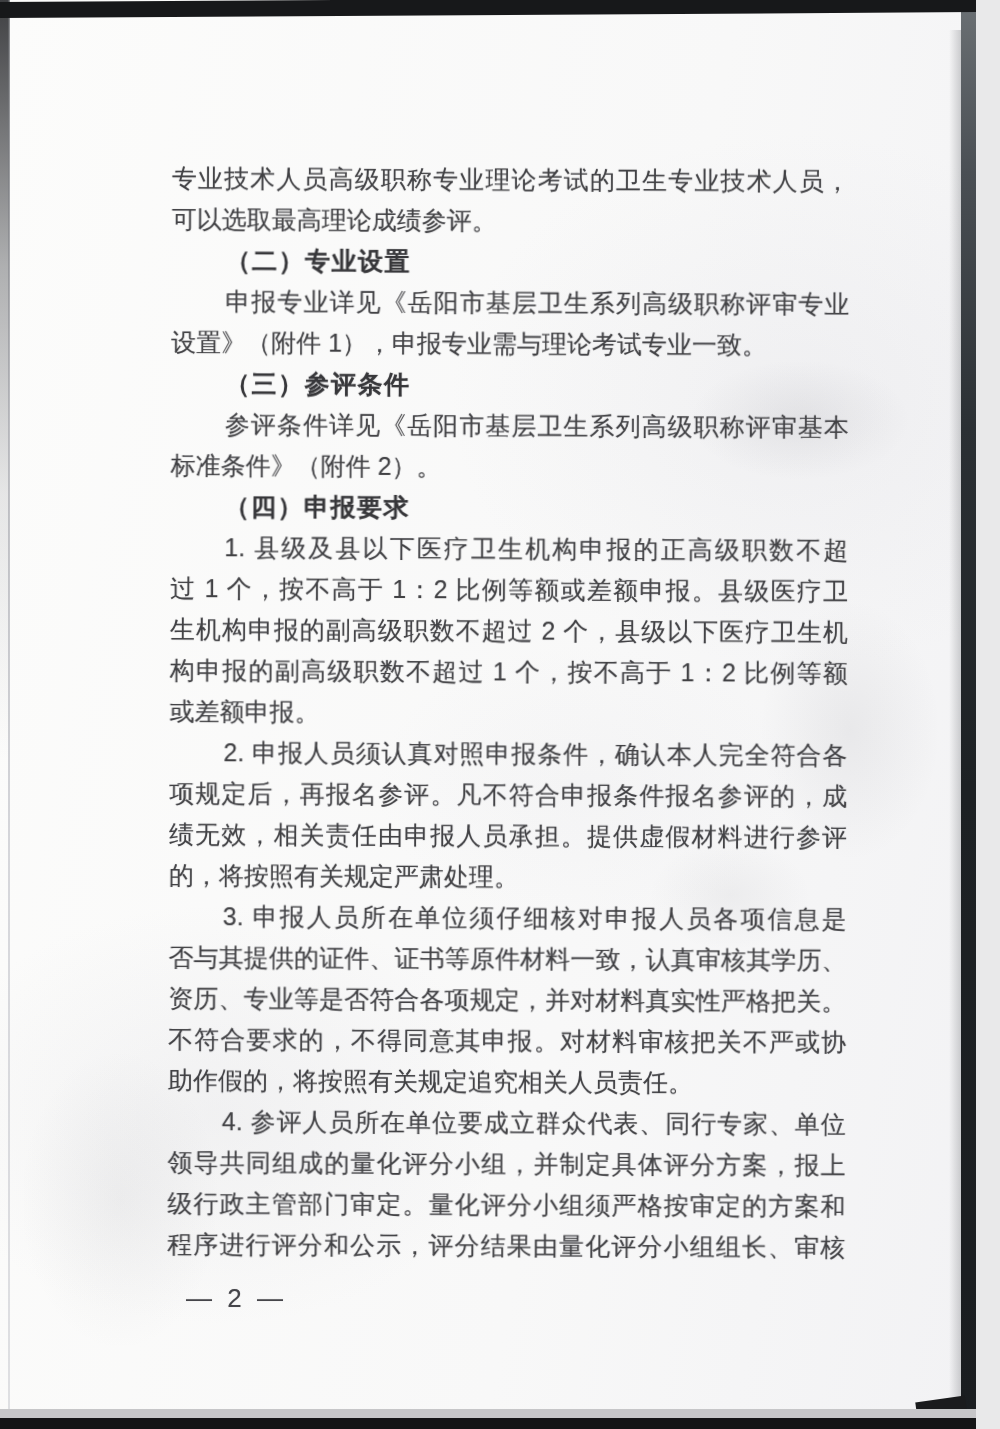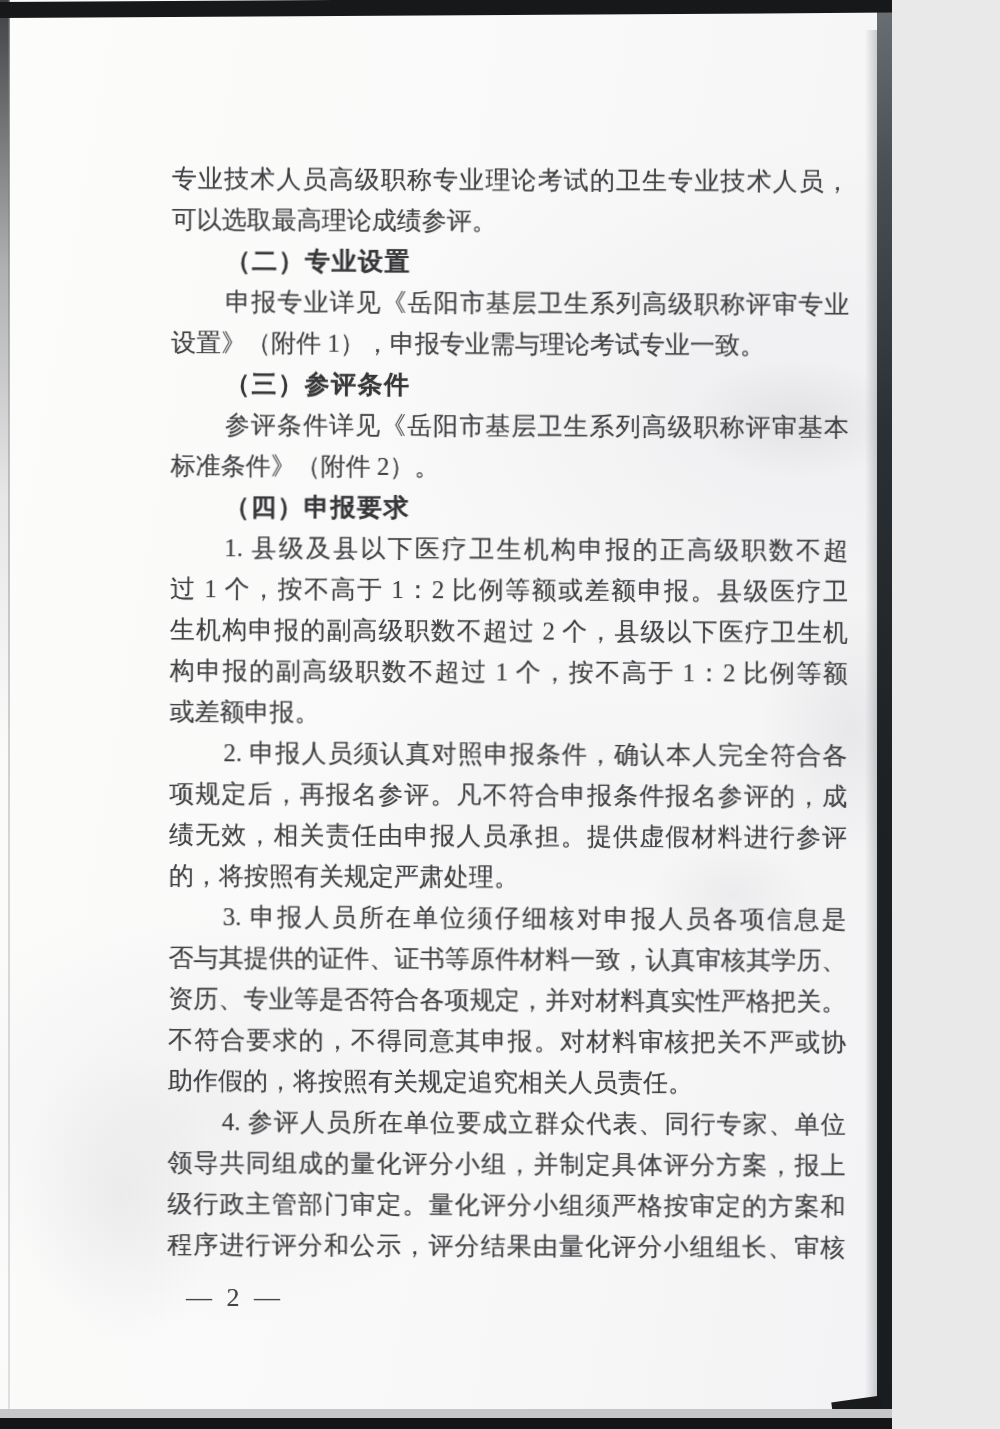--- a/index.html
+++ b/index.html
@@ -1,23 +1,24 @@
 <!DOCTYPE html>
 <html><head>
 <meta charset="utf-8">
 <style>
   html,body{margin:0;padding:0;background:#e9e9ea;}
   .stage{
-    position:relative;width:892px;height:1429px;overflow:hidden;
-    font-family:Liberation Serif, serif;
+    position:relative;width:968px;height:1429px;overflow:hidden;
+    font-family:Liberation Sans, sans-serif;
     background:
       radial-gradient(420px 300px at 22% 78%, rgba(208,208,214,0.22), transparent 70%),
       radial-gradient(500px 380px at 82% 28%, rgba(220,220,226,0.28), transparent 70%),
       radial-gradient(300px 200px at 60% 55%, rgba(225,225,230,0.18), transparent 70%),
       linear-gradient(100deg,#fcfcfb 0%, #f8f8f8 60%, #f2f2f4 100%);
+    padding-left: 8px;
   }
   
   .edge-top{position:absolute;left:-8px;top:-1px;width:1016px;height:16px;background:#17181a;transform:rotate(-0.35deg);transform-origin:50% 50%;}
   .edge-right{position:absolute;right:0;top:0;width:15px;height:1429px;
     background:linear-gradient(180deg,#6b7074 0%,#4a4f54 12%,#2b3034 30%,#1d2124 55%,#1a1d20 100%);}
   .edge-right-soft{position:absolute;right:15px;top:30px;width:12px;height:1380px;
     background:linear-gradient(90deg,rgba(150,152,156,0) 0%,rgba(150,152,156,0.45) 100%);}
   .edge-bottom-gray{position:absolute;left:0;bottom:11px;width:1000px;height:9px;background:#c6c6c8;}
   .edge-bottom{position:absolute;left:0;bottom:0;width:1000px;height:11px;background:#141516;}
   .corner-wedge{position:absolute;right:10px;bottom:16px;width:50px;height:14px;background:#1a1b1d;transform:rotate(-8deg);}

